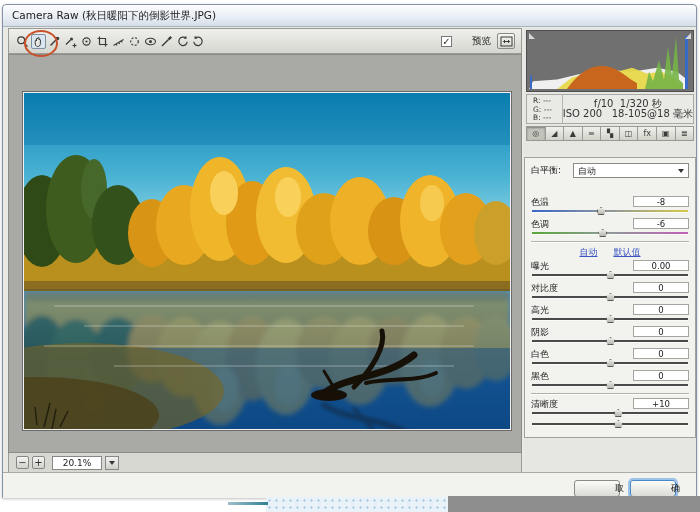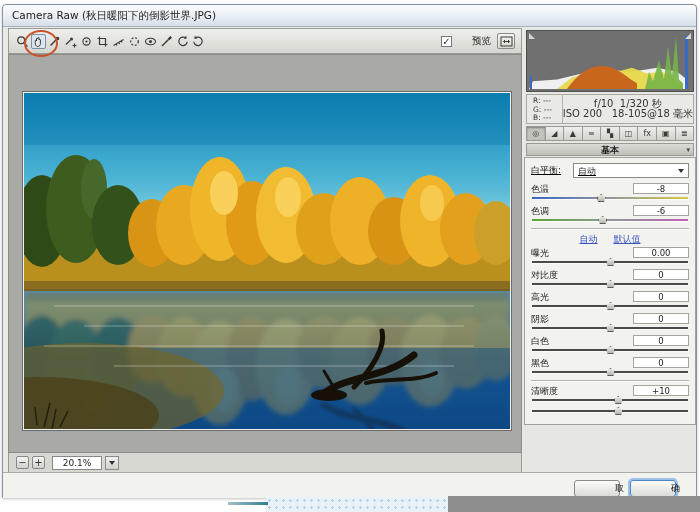--- a/index.html
+++ b/index.html
@@ -75,21 +75,21 @@
   .tab:first-child { border-left:1px solid #9a9a94; }
   .tab.selected { background:#c3c3bc; box-shadow:inset 0 1px 2px rgba(0,0,0,.35); }
 
   .phead { position:absolute; left:2px; top:115px; width:168px; height:13px;
            background:linear-gradient(#dcdcd7,#bfbfb8); border:1px solid #9a9a94;
            font-size:9px; font-weight:bold; color:#222; text-align:center; line-height:12px; }
   .phead .menu { position:absolute; right:3px; top:0; font-size:7px; color:#444; }
 
   .controls { position:absolute; left:0px; top:129px; width:172px;
               background:#f2f2ef; border:1px solid #a2a29c; padding:5px 6px 6px 6px; }
-  .wbrow { display:flex; align-items:center; margin-bottom:5px;text-decoration:underline; }
+  .wbrow { display:flex; align-items:center; margin-bottom:18px; }
   .wblabel { font-size:9px; color:#222; width:42px; }
   .wbselect { flex:1; height:15px; background:#fff; border:1px solid #8a8a84; position:relative;
               font-size:9px; color:#222; line-height:14px; padding-left:4px; }
   .wbselect .tri-down { position:absolute; right:4px; top:5px; }
 
   .srow { margin-bottom:2px; }
   .srow-top { display:flex; justify-content:space-between; height:11px; }
   .slabel { font-size:9px; color:#222; }
   .svalue { width:56px; height:11px; background:#fff; border:1px solid #a5a5a0; font-size:8.5px;
             color:#222; text-align:center; line-height:10px; }
@@ -367,24 +367,20 @@
             <span style="">fx</span>
           </span>
         <span class="tab">
             <span>▣</span>
           </span>
         <span class="tab">
             <span>≣</span>
           </span>
       </div>
 
-      <div class="phead">
-        <span>基本</span>
-        <span class="menu">▾</span>
-      </div>
 
       <div class="controls">
         <div class="wbrow">
           <span class="wblabel">白平衡:</span>
           <span class="wbselect">
             <span>自动</span>
             <span class="tri-down"></span>
           </span>
         </div>
 

